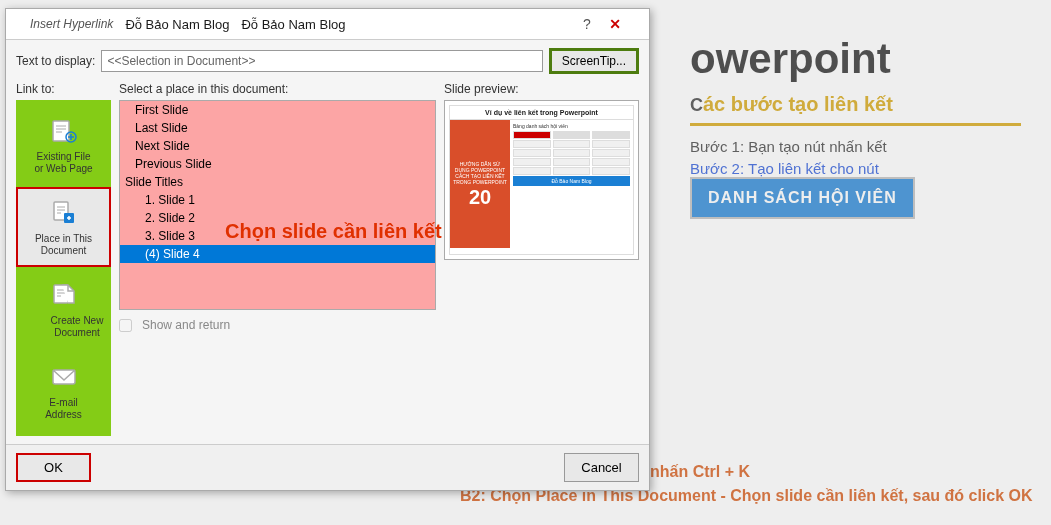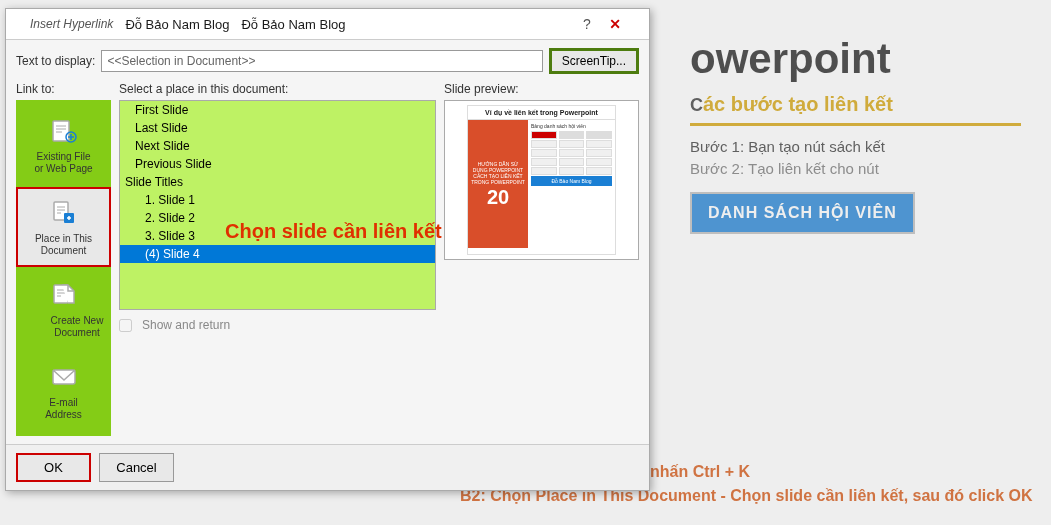--- a/index.html
+++ b/index.html
@@ -178,21 +178,21 @@
     }
 
     .section-label {
       font-size: 12px;
       color: #333;
       margin-bottom: 4px;
     }
 
     .places-list {
       border: 1px solid #aaa;
-      background: #bef264;
+      background: #fca5a5;
       height: 210px;
       overflow-y: auto;
       font-size: 12px;
     }
 
     .place-item {
       padding: 2px 5px;
       cursor: pointer;
       white-space: nowrap;
     }
@@ -220,21 +220,21 @@
       border: 1px solid #aaa;
       background: #fff;
       height: 160px;
       display: flex;
       align-items: center;
       justify-content: center;
       overflow: hidden;
     }
 
     .preview-slide {
-      width: 149px;
+      width: 185px;
       height: 150px;
       background: #fff;
       border: 1px solid #ddd;
       position: relative;
       overflow: hidden;
     }
 
     .preview-slide-title {
       background: #fff;
       font-size: 7px;
@@ -304,22 +304,21 @@
       align-items: center;
       gap: 10px;
       margin-top: 8px;
       font-size: 12px;
       color: #888;
     }
 
     
     .dialog-footer {
       display: flex;
-      justify-content: flex-start;
-      gap: 8px;
+      justify-content: space-between;
       padding: 8px 10px;
       background: #f0f0f0;
       border-top: 1px solid #ccc;
     }
 
     .dialog-btn {
       width: 75px;
       padding: 5px 0;
       border: 1px solid #999;
       background: #e8e8e8;
@@ -345,23 +344,23 @@
 
 <div class="bg-content">
   <div style="padding-left:660px; padding-top:15px;">
     <div style="font-size:42px; font-weight:bold; color:#1a1a1a; margin-bottom:8px;">
       <span style="color:#1a1a1a;">owerpoint</span>
     </div>
     <div style="font-size:22px; font-weight:bold; color:#d4a000; border-bottom:3px solid #d4a000; padding-bottom:6px; margin-bottom:12px;">
       <span style="color:#333; font-size:18px; font-weight:bold;">C</span><span style="color:#d4a000; font-size:20px; font-weight:bold;text-align:right;">ác bước tạo liên kết</span>
     </div>
     <div style="margin-bottom:5px; font-size:15px; color:#333;">
-      B<span>ước 1: Bạn tạo nút sách kết</span>
-    </div>
-    <div style="margin-bottom:15px; font-size:15px; color:#737373;">
+      B<span>ước 1: Bạn tạo nút nhấn kết</span>
+    </div>
+    <div style="font-size:15px; color:#1d4ed8;">
       B<span>ước 2: Tạo liên kết cho nút</span>
     </div>
     <div style="background:#1a7fd4; color:#fff; font-size:16px; font-weight:bold; padding:10px 16px; display:inline-block; letter-spacing:1px; border:2px solid #bbb; margin-bottom:15px;">
       <span>DANH SÁCH HỘI VIÊN</span>
     </div>
   </div>
 
   <div style="position:absolute; bottom:100px; left:170px; width:280px; background:#eee; padding:8px; text-align:center;">
     <div style="background:#1a7fd4; color:#fff; font-size:14px; font-weight:bold; padding:7px 10px; margin-bottom:8px;">
       <span>Đỗ Bảo Nam Blog</span>

